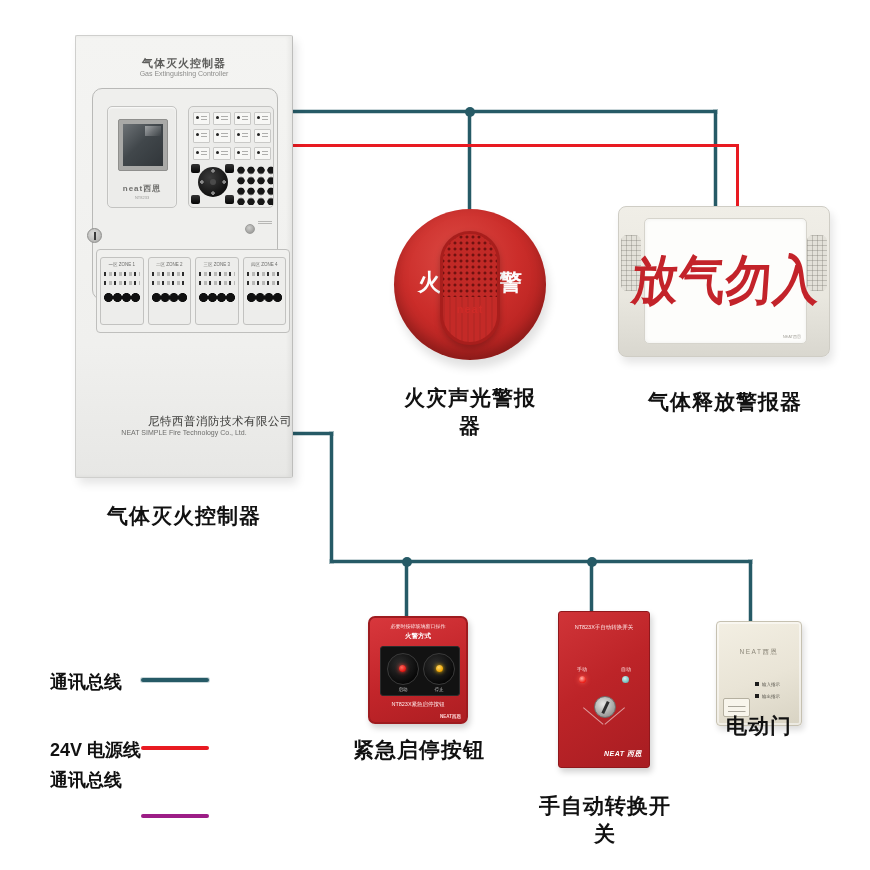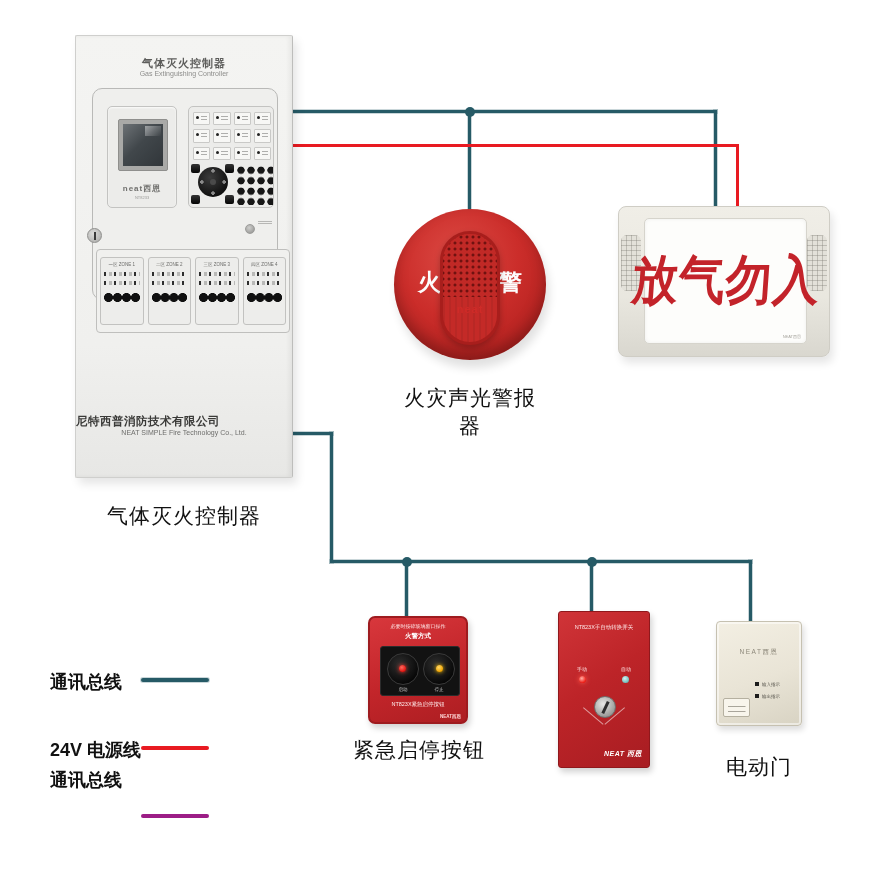--- a/index.html
+++ b/index.html
@@ -84,27 +84,27 @@
     display:flex; gap:4px; padding:7px 3px; }
   .zone-mod { flex:1; background:#ededeb; border:1px solid #c2c2c0; border-radius:3px;
     position:relative; padding:4px 3px; }
   .zone-label { font-size:4.5px; color:#6c6c6a; text-align:center; white-space:nowrap; }
   .zone-leds { height:4px; margin-top:5px;
     background:repeating-linear-gradient(90deg,#2e2e2e 0 2px, transparent 2px 5px,
       #b9b9b7 5px 8px, transparent 8px 10px); }
   .zone-btns { height:13px; margin-top:6px;
     background-image:radial-gradient(circle,#101010 4.2px, rgba(0,0,0,0) 4.8px);
     background-size:25% 100%; }
-  .company-cn { position:absolute; left:0; top:378px; width:100%; text-align:left;
-    font-size:11.5px; font-weight:bold; color:#3a3a38; letter-spacing:.5px; }
+  .company-cn { position:absolute; left:0; top:378px; width:100%; text-align:right;
+    font-size:11.5px; font-weight:normal; color:#3a3a38; letter-spacing:.5px; }
   .company-en { position:absolute; left:0; top:393px; width:100%; text-align:center;
     font-size:7px; color:#6e6e6c; }
 
   
-  .caption { position:absolute; z-index:4; font-weight:normal; color:#111;
+  .caption { position:absolute; z-index:4; font-weight:bold; color:#111;
     font-size:21px; text-align:center; letter-spacing:1px; }
   .legend-label { position:absolute; z-index:4; font-size:18px; font-weight:bold; color:#111; }
   .legend-line { position:absolute; z-index:4; width:68px; height:4px; border-radius:2px; }
 
   
   #alarm { position:absolute; left:394px; top:209px; width:152px; height:151px; z-index:3; }
   .alarm-body { position:absolute; inset:0; border-radius:50%;
     background:radial-gradient(circle at 42% 32%, #dc4a44 0%, #cb2d2a 45%, #b42220 78%, #9c1c1b 100%);
     box-shadow:inset 0 -8px 14px rgba(0,0,0,.25), 3px 8px 10px rgba(0,0,0,.12); }
   .alarm-char { position:absolute; top:58px; font-size:23px; font-weight:bold; color:#fdfdfd; }
@@ -304,20 +304,21 @@
   <div class="caption" style="left:395px; top:384px; width:150px;">火灾声光警报器</div>
 
   <div id="sign">
     <div class="sign-grille" style="left:2px;"></div>
     <div class="sign-grille" style="right:2px;"></div>
     <div class="sign-panel">
       <span class="sign-text">放气勿入</span>
       <span class="sign-brand">NEAT西恩</span>
     </div>
   </div>
+  <div class="caption" style="left:630px; top:388px; width:190px;">气体释放警报器</div>
 
   <div id="ebutton">
     <div class="eb-line1">必要时按碎玻璃窗口操作</div>
     <div class="eb-line2">火警方式</div>
     <div class="eb-panel">
       <div class="eb-btn" style="left:6px;"></div>
       <div class="eb-btn" style="left:42px;"></div>
       <div class="eb-led" style="left:18px; background:radial-gradient(circle at 40% 35%, #ff6a5e, #e01410 70%); box-shadow:0 0 4px #ff3b30;"></div>
       <div class="eb-led" style="left:55px; background:radial-gradient(circle at 40% 35%, #ffd96a, #f0a400 70%); box-shadow:0 0 4px #ffc400;"></div>
       <div class="eb-btn-label" style="left:6px;">启动</div>
@@ -332,28 +333,29 @@
     <div class="sw-top">NT823X手自动转换开关</div>
     <div class="sw-led-label" style="left:11px;">手动</div>
     <div class="sw-led-label" style="right:11px;">自动</div>
     <div class="sw-led" style="left:20px; background:radial-gradient(circle at 40% 35%, #ffb0a8, #ef1f17 70%); box-shadow:0 0 5px #ff5448;"></div>
     <div class="sw-led" style="right:20px; background:radial-gradient(circle at 40% 35%, #d6f2f2, #6fbdbd 70%);"></div>
     <div class="sw-vline l"></div>
     <div class="sw-vline r"></div>
     <div class="sw-key"></div>
     <div class="sw-brand">NEAT 西恩</div>
   </div>
+  <div class="caption" style="left:535px; top:792px; width:140px;">手自动转换开关</div>
 
   <div id="door">
     <div class="door-brand">NEAT西恩</div>
     <div class="door-led-row" style="top:60px;">输入指示</div>
     <div class="door-led-row" style="top:72px;">输出指示</div>
     <div class="door-tag"></div>
   </div>
-  <div class="caption" style="left:716px; top:753px; width:86px;">电动门</div>
+  <div class="caption" style="left:716px; top:712px; width:86px;">电动门</div>
 
   <div class="legend-label" style="left:50px; top:670px;">通讯总线</div>
   <div class="legend-line" style="left:141px; top:678px; background:#265a66; box-shadow:0 0 0 1px rgba(38,90,102,.25);"></div>
   <div class="legend-label" style="left:50px; top:738px;">24V 电源线</div>
   <div class="legend-line" style="left:141px; top:746px; background:#e81a21;"></div>
   <div class="legend-label" style="left:50px; top:768px;">通讯总线</div>
   <div class="legend-line" style="left:141px; top:814px; background:#9c1d86;"></div>
 
 </div>
 

